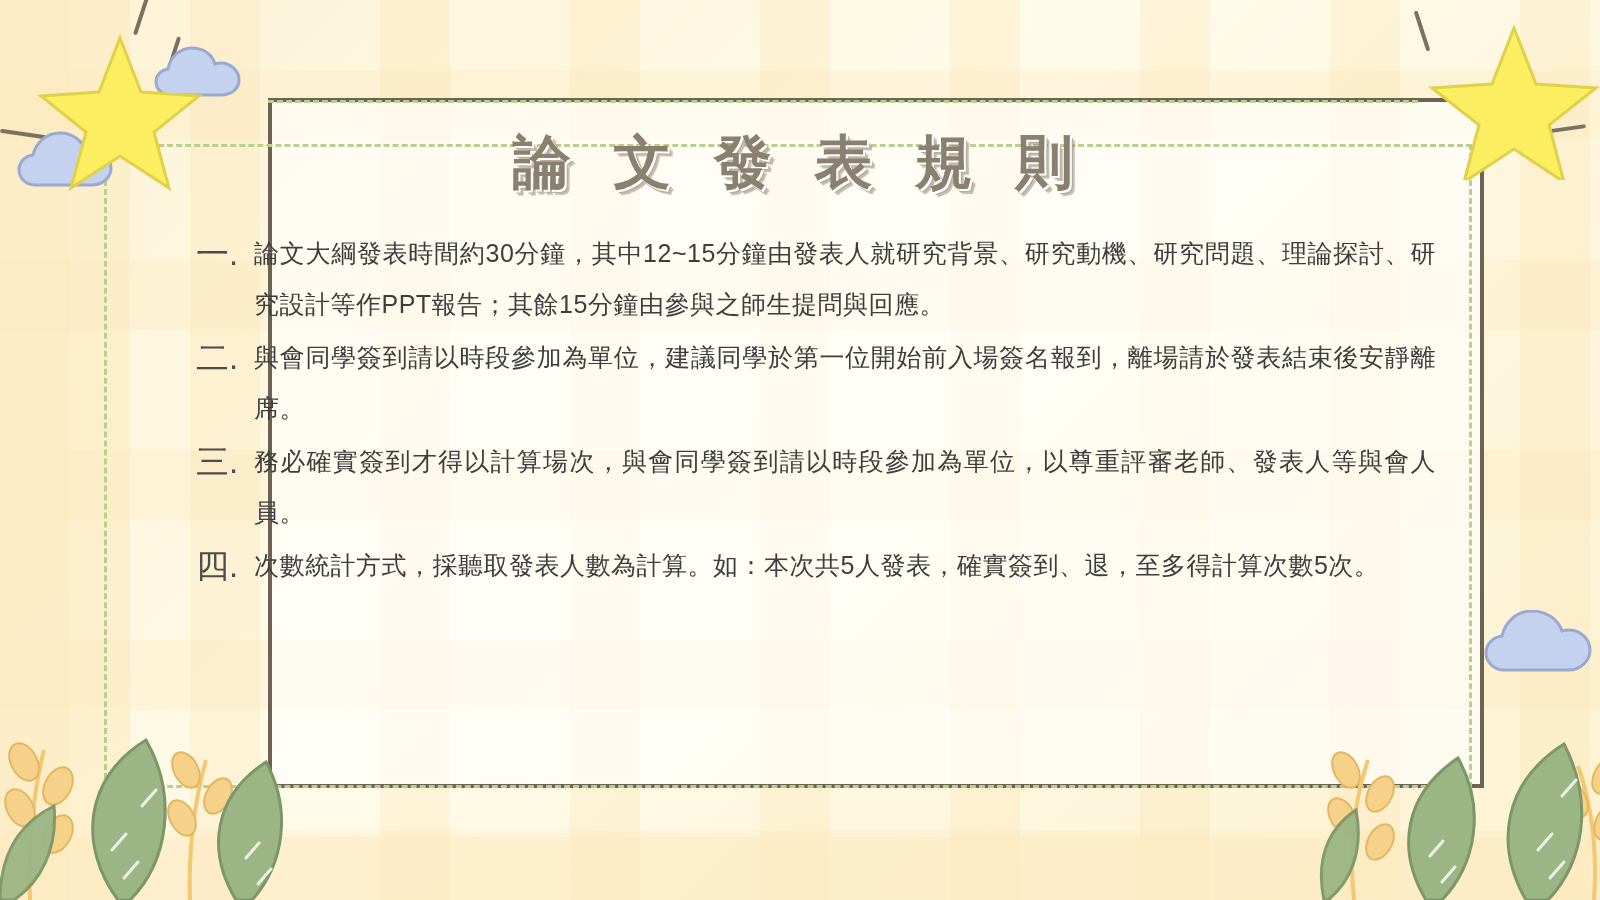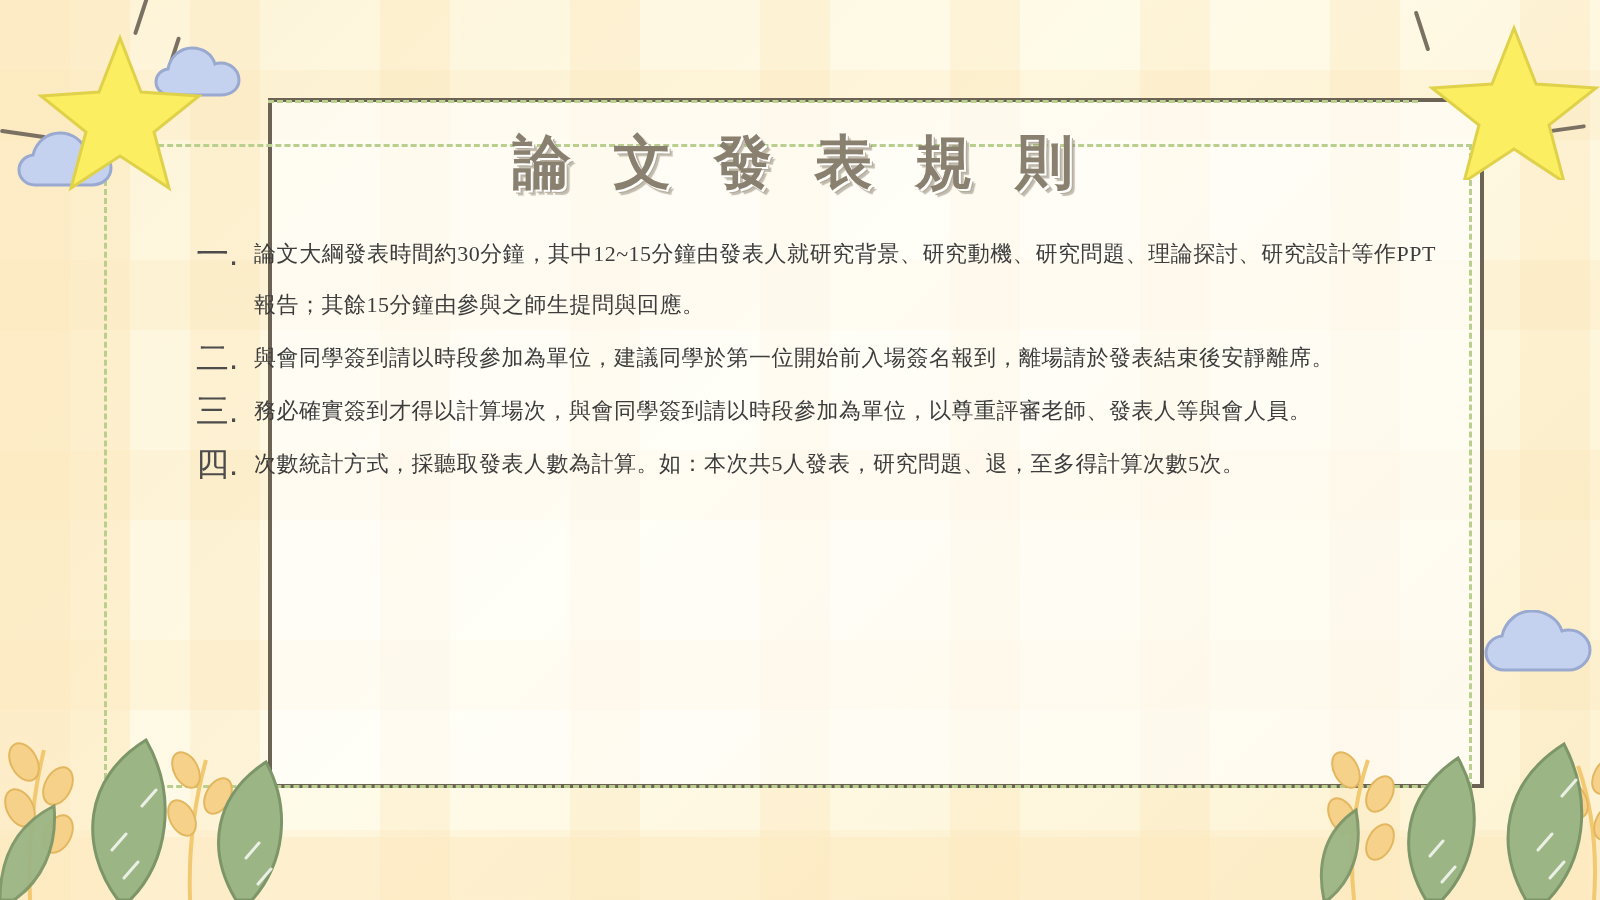--- a/index.html
+++ b/index.html
@@ -99,26 +99,25 @@
     flex: 0 0 auto;
     width: 58px;
     font-size: 33px;
     line-height: 51px;
     color: #4c4c4c;
     text-align: left;
     white-space: nowrap;
   }
   .item-text {
     flex: 1 1 auto;
-    font-size: 22px;
+    font-size: 25px;
     line-height: 51px;
     color: #3d3d3d;
     letter-spacing: 0.5px;
     text-align: justify;
-    font-family: Liberation Serif, serif;
   }
 
   
   .art { position: absolute; pointer-events: none; }
   .art-tl { left: 0;   top: 0; }
   .art-tr { right: 0;  top: 0; }
   .art-bl { left: 0;   bottom: 0; }
   .art-br { right: 0;  bottom: 0; }
 </style>
 </head>
@@ -227,18 +226,18 @@
       <div class="item-text">與會同學簽到請以時段參加為單位，建議同學於第一位開始前入場簽名報到，離場請於發表結束後安靜離席。</div>
     </div>
 
     <div class="list-item">
       <div class="marker">三.</div>
       <div class="item-text">務必確實簽到才得以計算場次，與會同學簽到請以時段參加為單位，以尊重評審老師、發表人等與會人員。</div>
     </div>
 
     <div class="list-item">
       <div class="marker">四.</div>
-      <div class="item-text">次數統計方式，採聽取發表人數為計算。如：本次共5人發表，研究問題、退，至多得計算次數5次。</div>
+      <div class="item-text">次數統計方式，採聽取發表人數為計算。如：本次共5人發表，確實簽到、退，至多得計算次數5次。</div>
     </div>
 
   </div>
 
 </div>
 
 </body></html>

